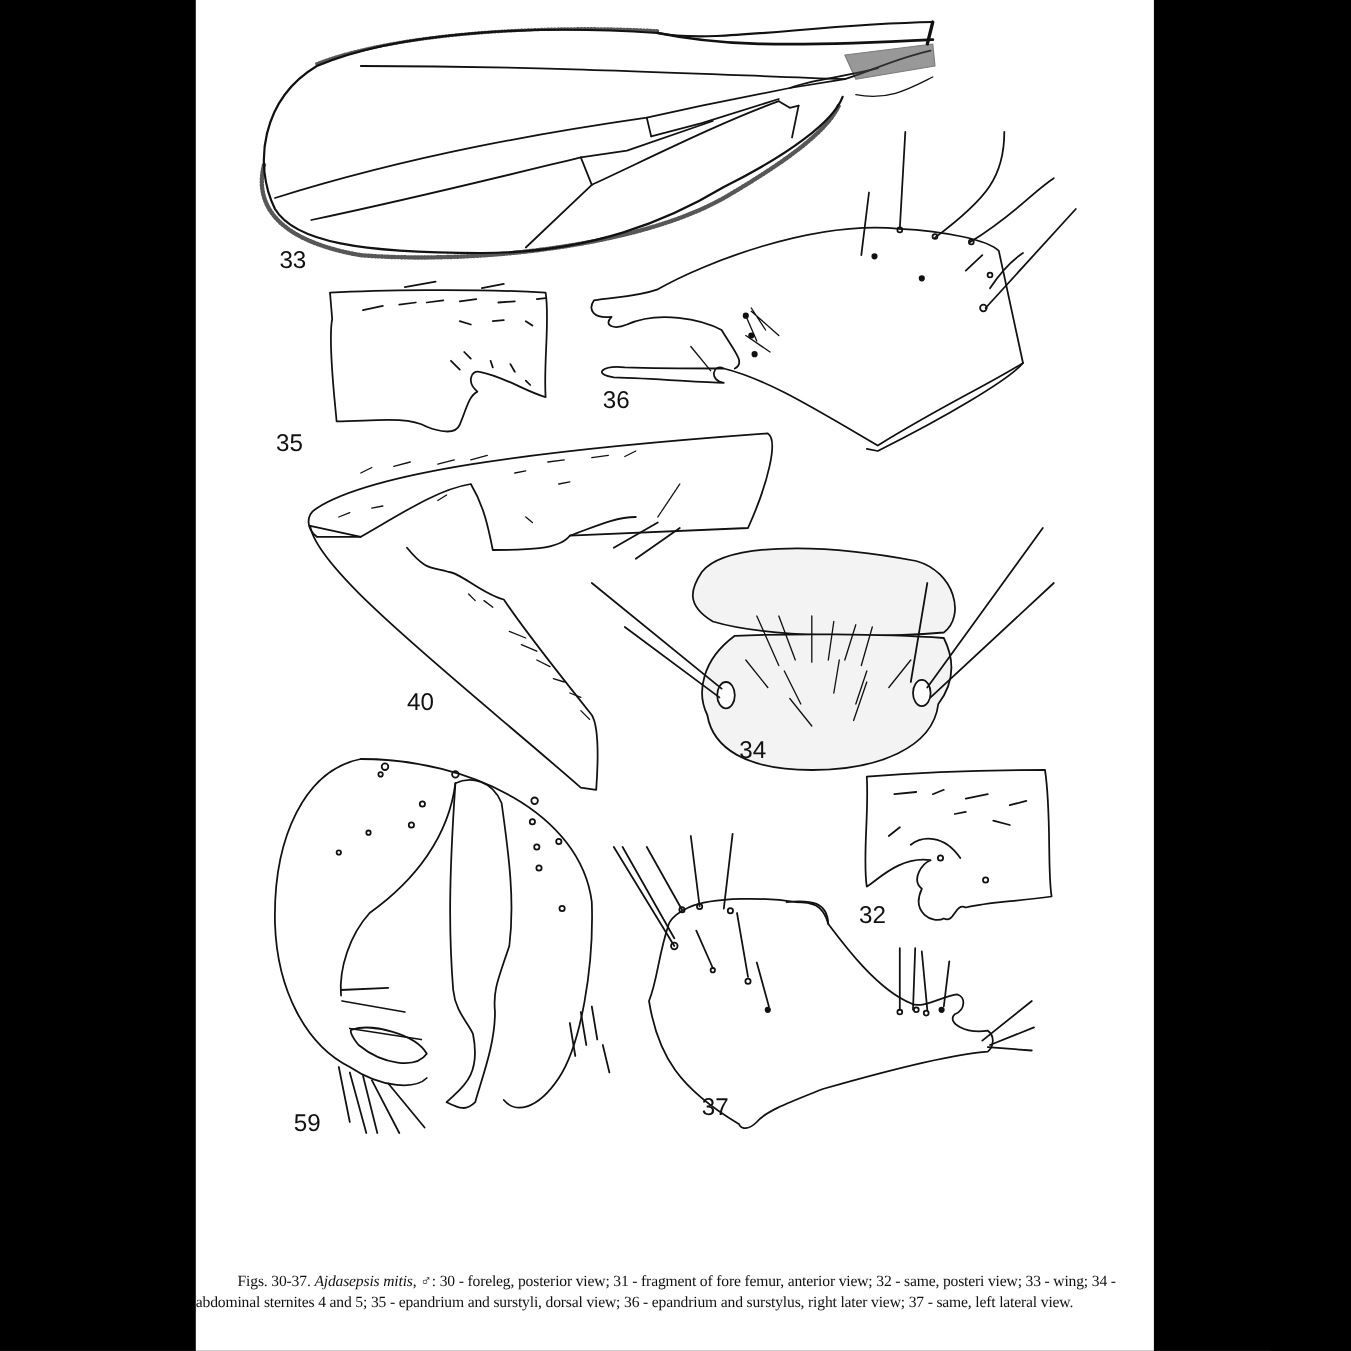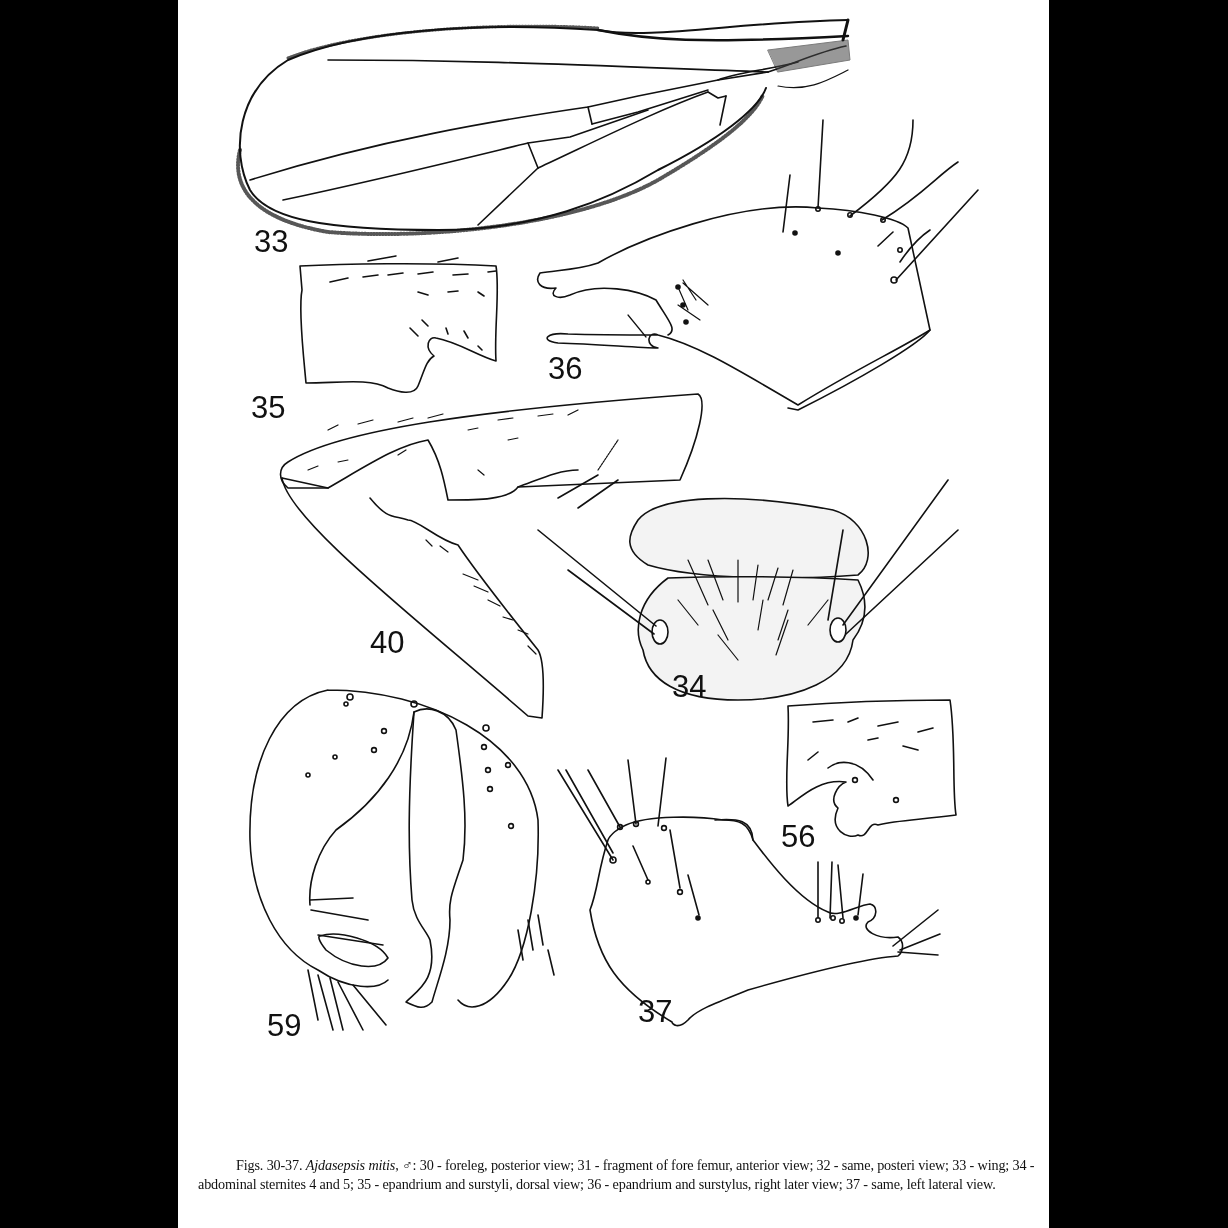--- a/index.html
+++ b/index.html
@@ -1,21 +1,21 @@
 <!DOCTYPE html>
 <html><head>
 <meta charset="utf-8">
 <style>
   html,body{margin:0;padding:0;background:#000;}
   body{width:1228px;height:1228px;position:relative;overflow:hidden;}
   .page{position:absolute;left:178px;top:0;width:871px;height:1228px;background:#fff;}
   .plate{position:absolute;left:0;top:0;width:871px;height:1130px;}
   .plate svg{position:absolute;left:0;top:0;}
-  .fig-label{position:absolute;font-family:"Liberation Sans",sans-serif;font-size:31px;color:#111;line-height:1;}
-  .caption{position:absolute;left:20px;top:1156px;width:862px;font-family:"Liberation Serif",serif;font-size:14.2px;line-height:18.5px;color:#111;letter-spacing:-0.15px;}
+  .fig-label{position:absolute;font-family:"Liberation Sans",sans-serif;font-size:22px;color:#111;line-height:1;}
+  .caption{position:absolute;left:0;top:1156px;width:862px;font-family:"Liberation Serif",serif;font-size:14.2px;line-height:18.5px;color:#111;letter-spacing:-0.15px;}
   .caption .lead{padding-left:38px;}
   .caption i{font-style:italic;}
   svg path,svg line,svg ellipse,svg circle,svg polyline{vector-effect:non-scaling-stroke;}
 </style>
 </head>
 <body>
 
 <div class="page">
   <div class="plate">
     <svg width="871" height="1130" viewBox="0 0 871 1130" fill="none" stroke="#111" stroke-width="1.6" stroke-linecap="round" stroke-linejoin="round">
@@ -127,18 +127,18 @@
           <circle cx="678" cy="918" r="2" fill="#111"></circle>
       </g>
     </svg>
 
     <span class="fig-label" style="left:76px;top:226px;">33</span>
     <span class="fig-label" style="left:73px;top:392px;">35</span>
     <span class="fig-label" style="left:353px;top:353px;margin-left:17px;">36</span>
     <span class="fig-label" style="left:192px;top:627px;">40</span>
     <span class="fig-label" style="left:494px;top:671px;">34</span>
     <span class="fig-label" style="left:89px;top:1010px;">59</span>
-    <span class="fig-label" style="left:603px;top:821px;">56</span>
+    <span class="fig-label" style="left:603px;top:821px;">32</span>
     <span class="fig-label" style="left:443px;top:996px;margin-left:17px;">37</span>
   </div>
 
   <div class="caption"><span class="lead">Figs. 30-37. </span><i>Ajdasepsis mitis</i><span>, </span><span>♂</span><span>: 30 - foreleg, posterior view; 31 - fragment of fore femur, anterior view; 32 - same, posteri view; 33 - wing; 34 - abdominal sternites 4 and 5; 35 - epandrium and surstyli, dorsal view; 36 - epandrium and surstylus, right later view; 37 - same, left lateral view.</span></div>
 </div>
 
 </body></html>

